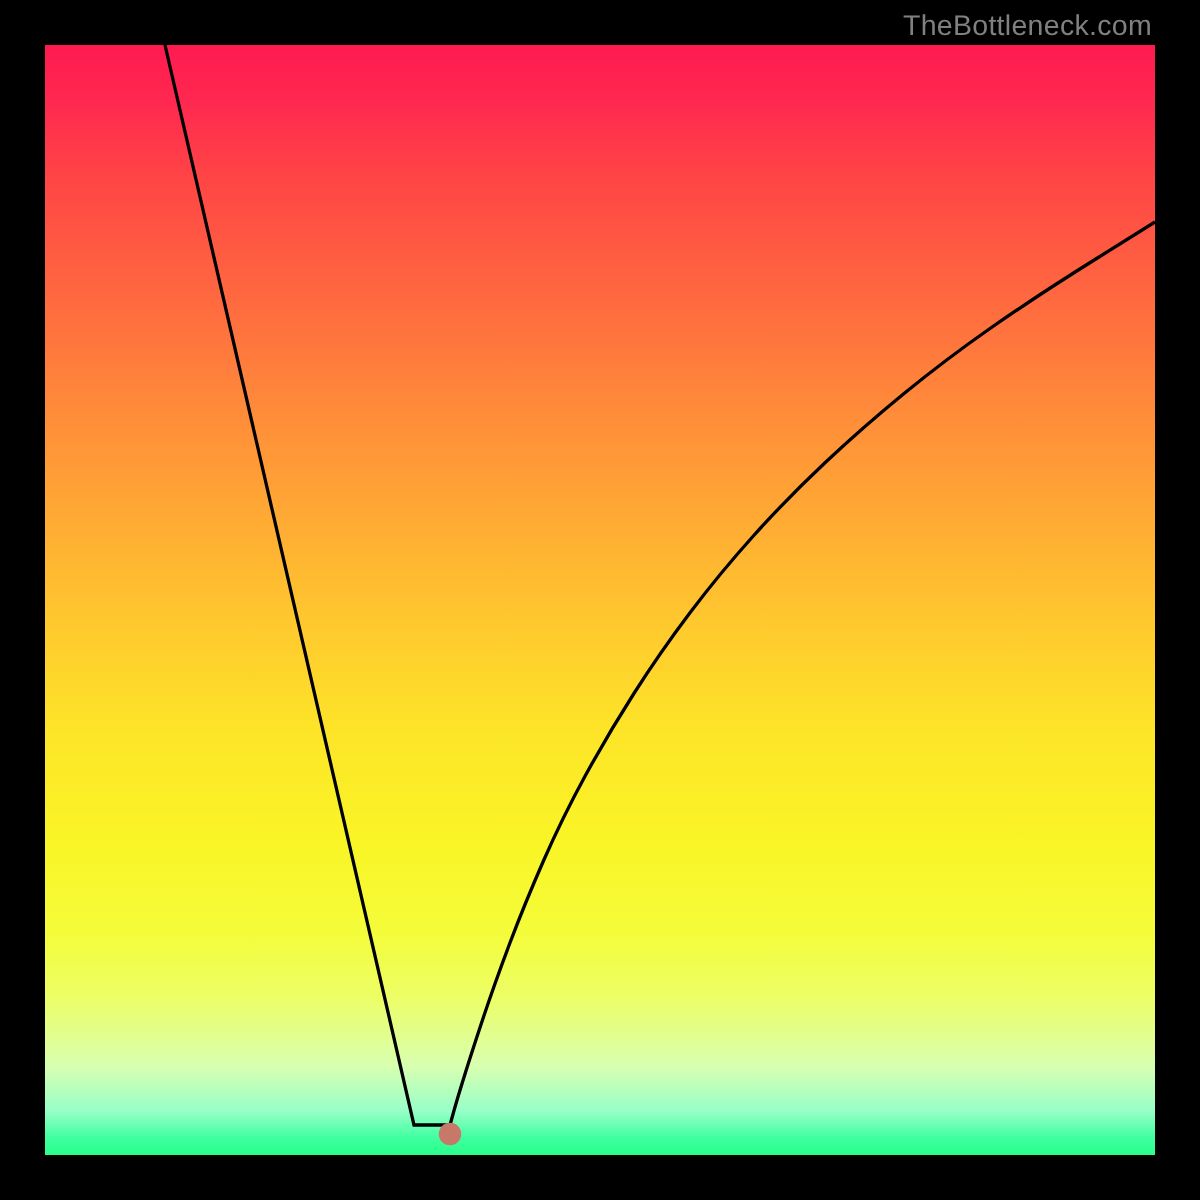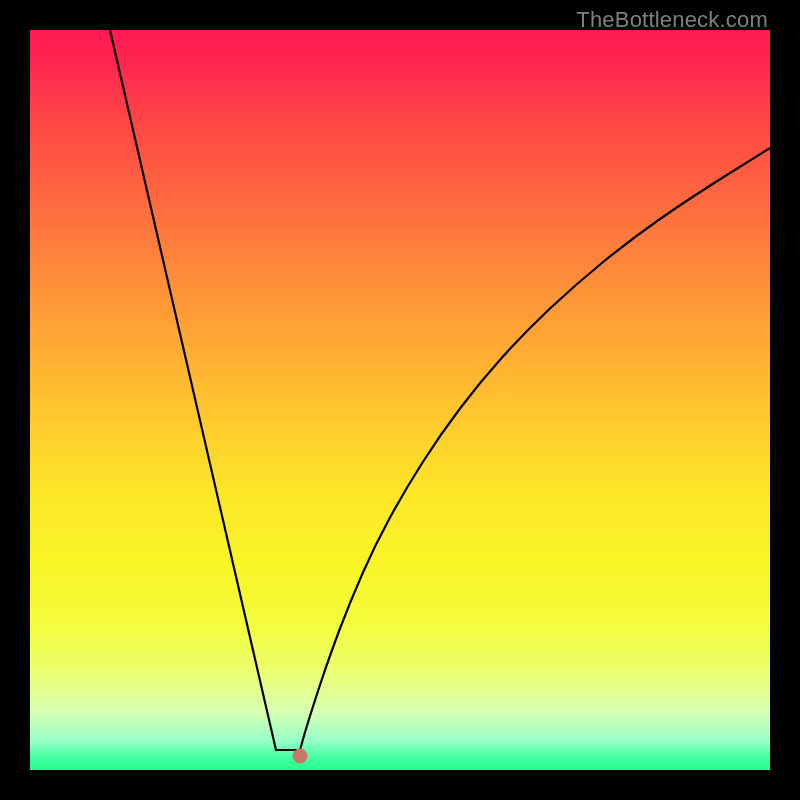--- a/index.html
+++ b/index.html
@@ -32,21 +32,21 @@
         #98ffc8 96%,
         #3fffa0 98.5%,
         #28ff8a 100%
       );
     }
     .watermark {
       position: absolute;
       top: 7px;
       right: 32px;
       color: #808080;
-      font-size: 22px;
+      font-size: 19px;
       font-weight: 400;
       letter-spacing: 0.2px;
     }
     .curve-svg {
       position: absolute;
       top: 0;
       left: 0;
       width: 100%;
       height: 100%;
     }

